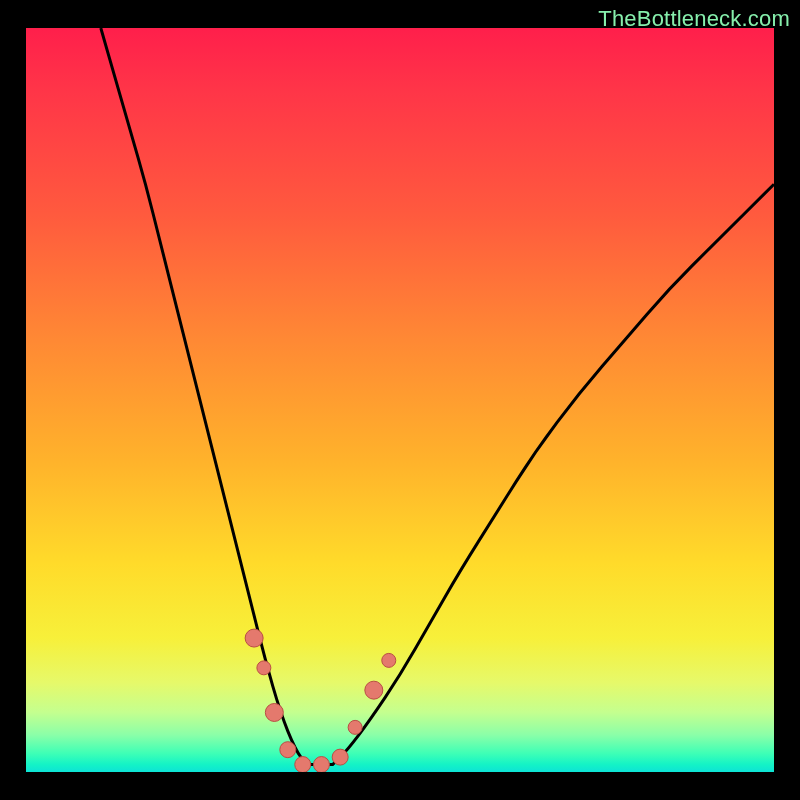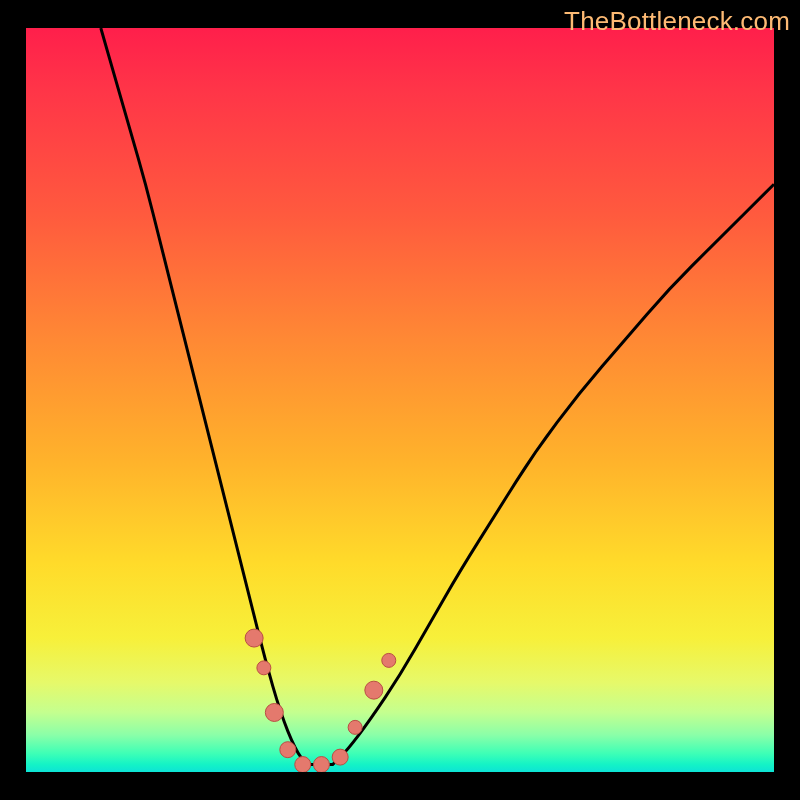--- a/index.html
+++ b/index.html
@@ -14,22 +14,22 @@
   .frame {
     position: relative;
     width: 800px;
     height: 800px;
     background: #000;
   }
   .watermark {
     position: absolute;
     top: 6px;
     right: 10px;
-    color: #fdba74;
-    font-size: 26px;
+    color: #86efac;
+    font-size: 22px;
     font-weight: 500;
     letter-spacing: 0.2px;
     z-index: 10;
   }
   .plot-area {
     position: absolute;
     left: 26px;
     top: 28px;
     width: 748px;
     height: 744px;

